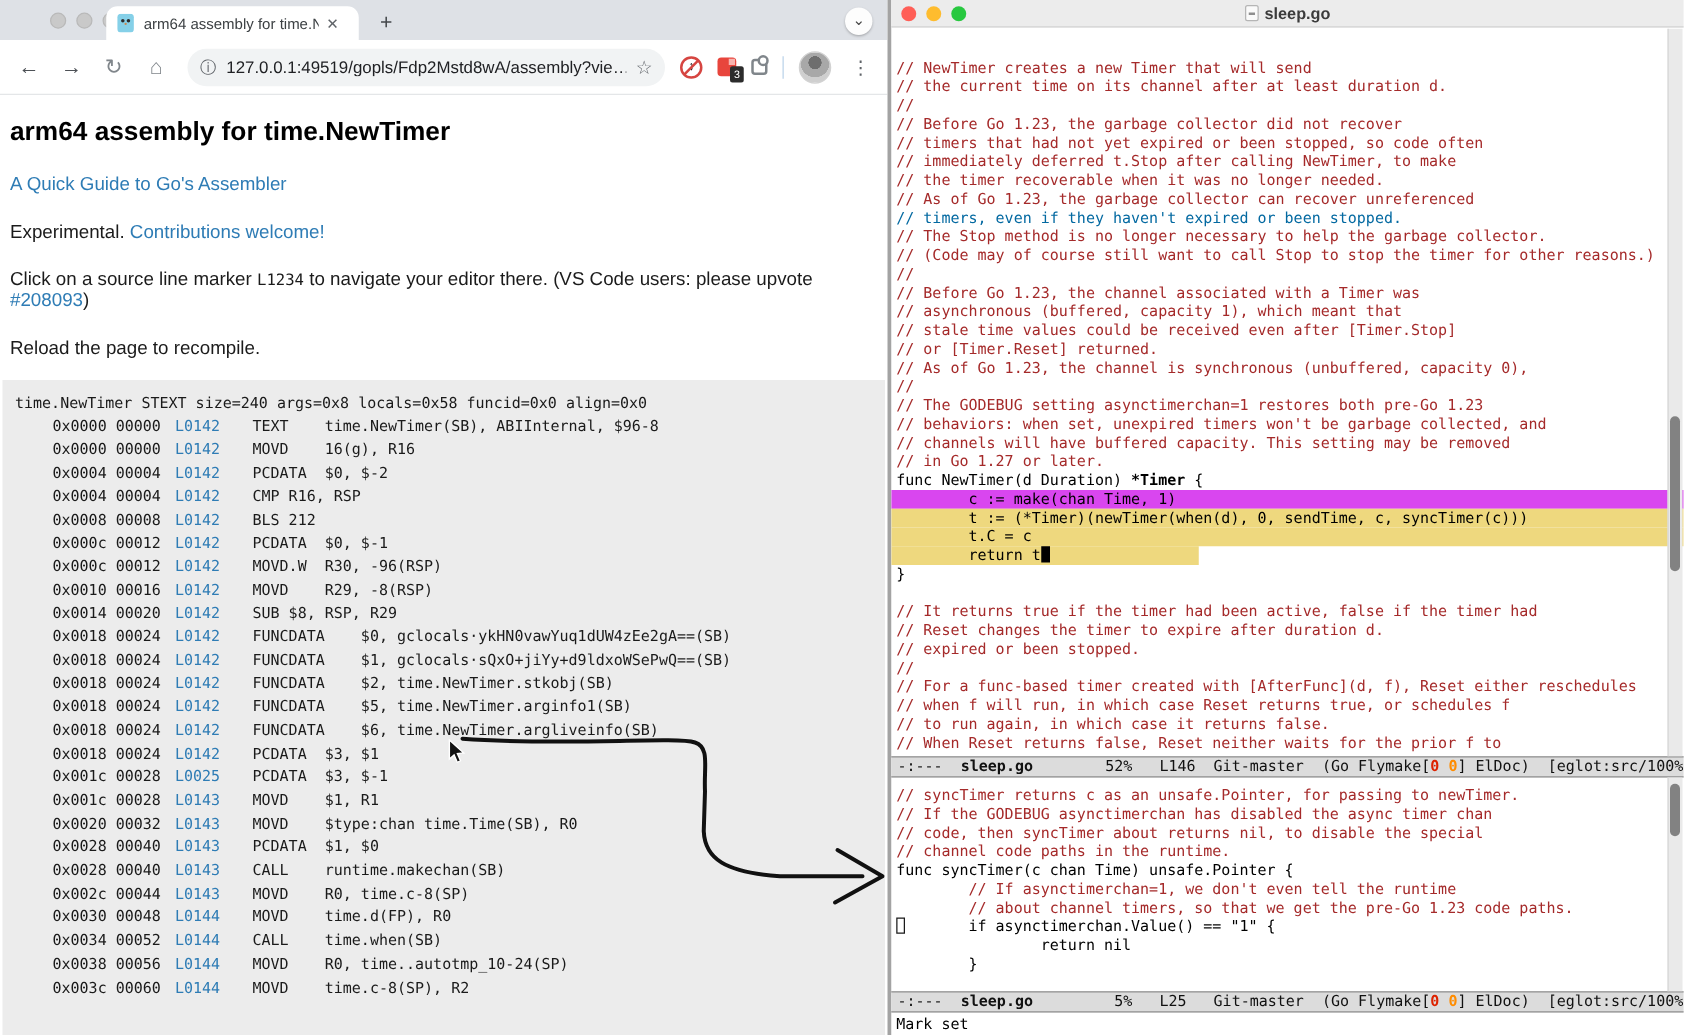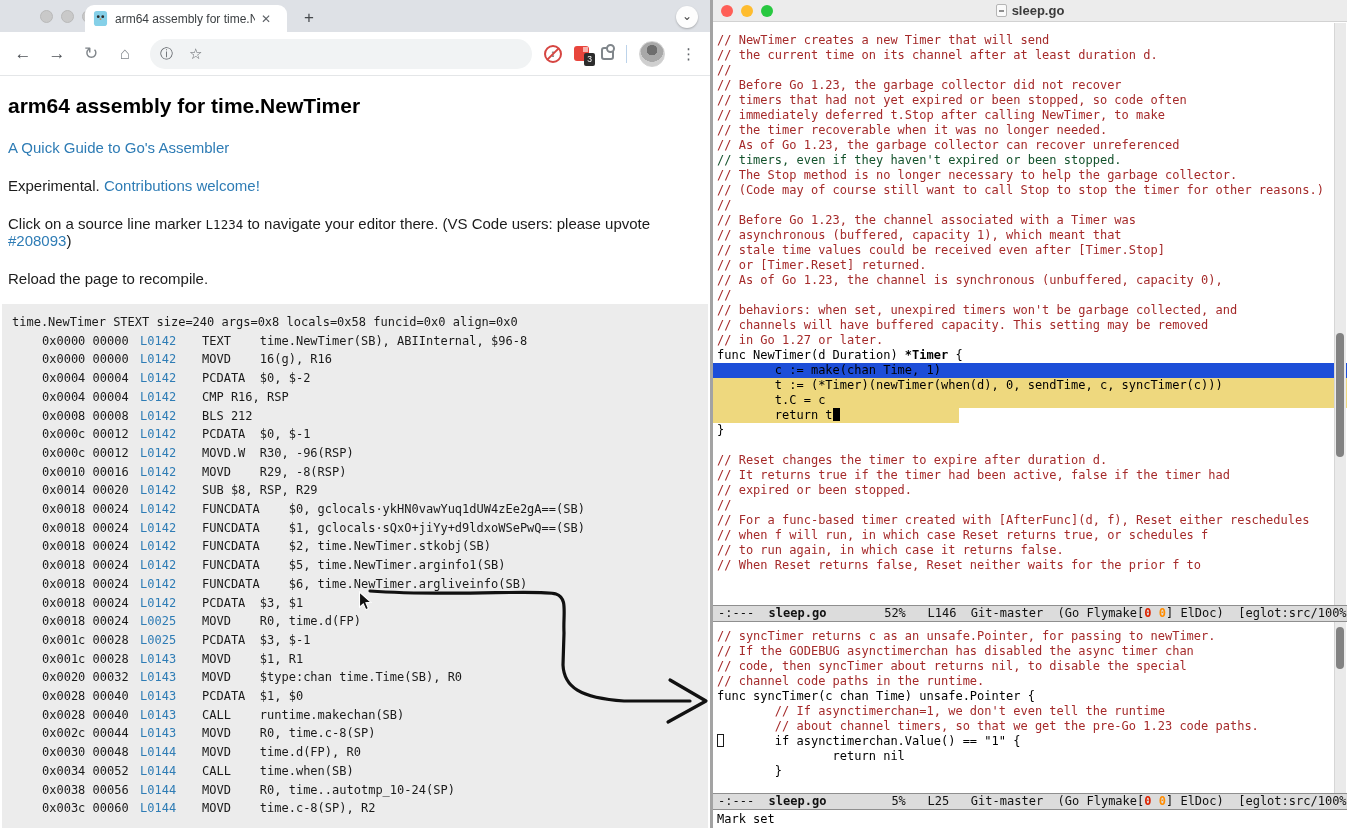--- a/index.html
+++ b/index.html
@@ -72,21 +72,21 @@
             display:flex; align-items:center; justify-content:center; }
   .etraffic { position:absolute; left:8px; top:5px; display:flex; gap:8px; }
   .etl { width:12px; height:12px; border-radius:50%; }
   .proxy-doc { width:11px; height:13px; background:#fafafa; border:1px solid #b5b5b5; border-radius:2px;
                margin-right:5px; position:relative; }
   .proxy-doc::after{ content:""; position:absolute; left:2px; top:5px; width:5px; height:2px; background:#8f8f8f; }
   .etitle-text { font-size:13px; font-weight:700; color:#3b3b3b; }
 
   .ewin { position:absolute; left:0; right:0; overflow:hidden; padding:7px 0 0 4px;
           font-family:"DejaVu Sans Mono", monospace; font-size:12px; line-height:15px; color:#000; }
-  .ewin-upper { top:26px; height:582px; }
+  .ewin-upper { top:40px; height:582px; }
   .ewin-lower { top:622px; height:192px; }
   .eline { white-space:pre; position:relative; height:15px; }
   .eline.com { }
   .eline.hl { margin-left:-4px; padding-left:4px; }
   .hlpart { display:inline-block; white-space:pre; height:15px; width:246px; margin-left:-4px; padding-left:4px; }
   .block-cursor { display:inline-block; width:7px; height:13px; background:#000; vertical-align:-2px; }
   .hollow-cursor { position:absolute; left:0px; top:0px; width:7px; height:13px; border:1px solid #1a1a1a; }
 
   .modeline { position:absolute; left:0; right:0; height:17px; background:#dcdcdc;
               border-top:1px solid #8f8f8f; border-bottom:1px solid #8f8f8f;
@@ -129,20 +129,21 @@
     <div class="strip-chevron">⌄</div>
   </div>
 
   <div class="toolbar">
     <span class="nav-ic">←</span>
     <span class="nav-ic">→</span>
     <span class="nav-ic dim">↻</span>
     <span class="nav-ic dim">⌂</span>
     <div class="omnibox">
       <span class="omni-info">ⓘ</span>
+      <span class="omni-url">127.0.0.1:49519/gopls/Fdp2Mstd8wA/assembly?vie…</span>
       <span class="omni-star">☆</span>
     </div>
     <div class="ext-area">
       <span class="ext-block">↕</span>
       <span class="ext-red">
         <span class="ext-badge">3</span>
       </span>
       <span class="ext-puzzle"></span>
       <span class="tb-divider"></span>
       <span class="avatar"></span>
@@ -173,21 +174,20 @@
           <div class="asm-row"><span class="addr">0x000c 00012</span><a class="lbl" href="#" style="color: rgb(46, 124, 181);">L0142</a><span class="ins">PCDATA  $0, $-1</span></div>
           <div class="asm-row"><span class="addr">0x000c 00012</span><a class="lbl" href="#" style="color: rgb(46, 124, 181);">L0142</a><span class="ins">MOVD.W  R30, -96(RSP)</span></div>
           <div class="asm-row"><span class="addr">0x0010 00016</span><a class="lbl" href="#" style="color: rgb(46, 124, 181);">L0142</a><span class="ins">MOVD    R29, -8(RSP)</span></div>
           <div class="asm-row"><span class="addr">0x0014 00020</span><a class="lbl" href="#" style="color: rgb(46, 124, 181);">L0142</a><span class="ins">SUB $8, RSP, R29</span></div>
           <div class="asm-row"><span class="addr">0x0018 00024</span><a class="lbl" href="#" style="color: rgb(46, 124, 181);">L0142</a><span class="ins">FUNCDATA    $0, gclocals·ykHN0vawYuq1dUW4zEe2gA==(SB)</span></div>
           <div class="asm-row"><span class="addr">0x0018 00024</span><a class="lbl" href="#" style="color: rgb(46, 124, 181);">L0142</a><span class="ins">FUNCDATA    $1, gclocals·sQxO+jiYy+d9ldxoWSePwQ==(SB)</span></div>
           <div class="asm-row"><span class="addr">0x0018 00024</span><a class="lbl" href="#" style="color: rgb(46, 124, 181);">L0142</a><span class="ins">FUNCDATA    $2, time.NewTimer.stkobj(SB)</span></div>
           <div class="asm-row"><span class="addr">0x0018 00024</span><a class="lbl" href="#" style="color: rgb(46, 124, 181);">L0142</a><span class="ins">FUNCDATA    $5, time.NewTimer.arginfo1(SB)</span></div>
           <div class="asm-row"><span class="addr">0x0018 00024</span><a class="lbl" href="#" style="color: rgb(46, 124, 181);">L0142</a><span class="ins">FUNCDATA    $6, time.NewTimer.argliveinfo(SB)</span></div>
           <div class="asm-row"><span class="addr">0x0018 00024</span><a class="lbl" href="#" style="color: rgb(46, 124, 181);">L0142</a><span class="ins">PCDATA  $3, $1</span></div>
-          <div class="asm-row"><span class="addr">0x0018 00024</span><a class="lbl" href="#" style="color: rgb(46, 124, 181);">L0025</a><span class="ins">MOVD    R0, time.d(FP)</span></div>
           <div class="asm-row"><span class="addr">0x001c 00028</span><a class="lbl" href="#" style="color: rgb(46, 124, 181);">L0025</a><span class="ins">PCDATA  $3, $-1</span></div>
           <div class="asm-row"><span class="addr">0x001c 00028</span><a class="lbl" href="#" style="color: rgb(46, 124, 181);">L0143</a><span class="ins">MOVD    $1, R1</span></div>
           <div class="asm-row"><span class="addr">0x0020 00032</span><a class="lbl" href="#" style="color: rgb(46, 124, 181);">L0143</a><span class="ins">MOVD    $type:chan time.Time(SB), R0</span></div>
           <div class="asm-row"><span class="addr">0x0028 00040</span><a class="lbl" href="#" style="color: rgb(46, 124, 181);">L0143</a><span class="ins">PCDATA  $1, $0</span></div>
           <div class="asm-row"><span class="addr">0x0028 00040</span><a class="lbl" href="#" style="color: rgb(46, 124, 181);">L0143</a><span class="ins">CALL    runtime.makechan(SB)</span></div>
           <div class="asm-row"><span class="addr">0x002c 00044</span><a class="lbl" href="#" style="color: rgb(46, 124, 181);">L0143</a><span class="ins">MOVD    R0, time.c-8(SP)</span></div>
           <div class="asm-row"><span class="addr">0x0030 00048</span><a class="lbl" href="#" style="color: rgb(46, 124, 181);">L0144</a><span class="ins">MOVD    time.d(FP), R0</span></div>
           <div class="asm-row"><span class="addr">0x0034 00052</span><a class="lbl" href="#" style="color: rgb(46, 124, 181);">L0144</a><span class="ins">CALL    time.when(SB)</span></div>
           <div class="asm-row"><span class="addr">0x0038 00056</span><a class="lbl" href="#" style="color: rgb(46, 124, 181);">L0144</a><span class="ins">MOVD    R0, time..autotmp_10-24(SP)</span></div>
           <div class="asm-row"><span class="addr">0x003c 00060</span><a class="lbl" href="#" style="color: rgb(46, 124, 181);">L0144</a><span class="ins">MOVD    time.c-8(SP), R2</span></div>
@@ -209,42 +209,43 @@
 
   <div class="ewin ewin-upper" id="ewin-upper">
       <div class="eline com" style="color: rgb(165, 42, 42);"><span>// NewTimer creates a new Timer that will send</span></div>
       <div class="eline com" style="color: rgb(165, 42, 42);"><span>// the current time on its channel after at least duration d.</span></div>
       <div class="eline com" style="color: rgb(165, 42, 42);"><span>//</span></div>
       <div class="eline com" style="color: rgb(165, 42, 42);"><span>// Before Go 1.23, the garbage collector did not recover</span></div>
       <div class="eline com" style="color: rgb(165, 42, 42);"><span>// timers that had not yet expired or been stopped, so code often</span></div>
       <div class="eline com" style="color: rgb(165, 42, 42);"><span>// immediately deferred t.Stop after calling NewTimer, to make</span></div>
       <div class="eline com" style="color: rgb(165, 42, 42);"><span>// the timer recoverable when it was no longer needed.</span></div>
       <div class="eline com" style="color: rgb(165, 42, 42);"><span>// As of Go 1.23, the garbage collector can recover unreferenced</span></div>
-      <div class="eline com" style="color: #14532d;"><span>// timers, even if they haven't expired or been stopped.</span></div>
+      <div class="eline com" style="color: #0369a1;"><span>// timers, even if they haven't expired or been stopped.</span></div>
       <div class="eline com" style="color: rgb(165, 42, 42);"><span>// The Stop method is no longer necessary to help the garbage collector.</span></div>
       <div class="eline com" style="color: rgb(165, 42, 42);"><span>// (Code may of course still want to call Stop to stop the timer for other reasons.)</span></div>
       <div class="eline com" style="color: rgb(165, 42, 42);"><span>//</span></div>
       <div class="eline com" style="color: rgb(165, 42, 42);"><span>// Before Go 1.23, the channel associated with a Timer was</span></div>
       <div class="eline com" style="color: rgb(165, 42, 42);"><span>// asynchronous (buffered, capacity 1), which meant that</span></div>
       <div class="eline com" style="color: rgb(165, 42, 42);"><span>// stale time values could be received even after [Timer.Stop]</span></div>
       <div class="eline com" style="color: rgb(165, 42, 42);"><span>// or [Timer.Reset] returned.</span></div>
       <div class="eline com" style="color: rgb(165, 42, 42);"><span>// As of Go 1.23, the channel is synchronous (unbuffered, capacity 0),</span></div>
       <div class="eline com" style="color: rgb(165, 42, 42);"><span>//</span></div>
+      <div class="eline com" style="color: rgb(165, 42, 42);"><span>// The GODEBUG setting asynctimerchan=1 restores both pre-Go 1.23</span></div>
       <div class="eline com" style="color: rgb(165, 42, 42);"><span>// behaviors: when set, unexpired timers won't be garbage collected, and</span></div>
       <div class="eline com" style="color: rgb(165, 42, 42);"><span>// channels will have buffered capacity. This setting may be removed</span></div>
       <div class="eline com" style="color: rgb(165, 42, 42);"><span>// in Go 1.27 or later.</span></div>
       <div class="eline"><span>func NewTimer(d Duration) </span><span style="font-weight: bold;">*Timer</span><span> {</span></div>
-      <div class="eline hl" style="background: #1d4ed8;"><span>        c := make(chan Time, 1)</span></div>
+      <div class="eline hl" style="background: #d946ef;"><span>        c := make(chan Time, 1)</span></div>
       <div class="eline hl" style="background: rgb(238, 216, 126);"><span>        t := (*Timer)(newTimer(when(d), 0, sendTime, c, syncTimer(c)))</span></div>
       <div class="eline hl" style="background: rgb(238, 216, 126);"><span>        t.C = c</span></div>
       <div class="eline"><span class="hlpart" style="background: rgb(238, 216, 126);"><span>        return t</span><span class="block-cursor"></span></span></div>
       <div class="eline"><span>}</span></div>
       <div class="eline"><span></span></div>
+      <div class="eline com" style="color: rgb(165, 42, 42);"><span>// It returns true if the timer had been active, false if the timer had</span></div>
       <div class="eline com" style="color: rgb(165, 42, 42);"><span>// Reset changes the timer to expire after duration d.</span></div>
-      <div class="eline com" style="color: rgb(165, 42, 42);"><span>// It returns true if the timer had been active, false if the timer had</span></div>
       <div class="eline com" style="color: rgb(165, 42, 42);"><span>// expired or been stopped.</span></div>
       <div class="eline com" style="color: rgb(165, 42, 42);"><span>//</span></div>
       <div class="eline com" style="color: rgb(165, 42, 42);"><span>// For a func-based timer created with [AfterFunc](d, f), Reset either reschedules</span></div>
       <div class="eline com" style="color: rgb(165, 42, 42);"><span>// when f will run, in which case Reset returns true, or schedules f</span></div>
       <div class="eline com" style="color: rgb(165, 42, 42);"><span>// to run again, in which case it returns false.</span></div>
       <div class="eline com" style="color: rgb(165, 42, 42);"><span>// When Reset returns false, Reset neither waits for the prior f to</span></div>
     </div>
 
   <div class="modeline modeline-1" id="modeline1"><span>-:---  </span><span style="font-weight: bold;">sleep.go</span><span>        52%   L146  Git-master  (Go Flymake[</span><span style="color: rgb(221, 34, 0); font-weight: bold;">0</span><span> </span><span style="color: rgb(255, 140, 0); font-weight: bold;">0</span><span>] ElDoc)  </span><span>[eglot:src/100%]</span></div>
 

